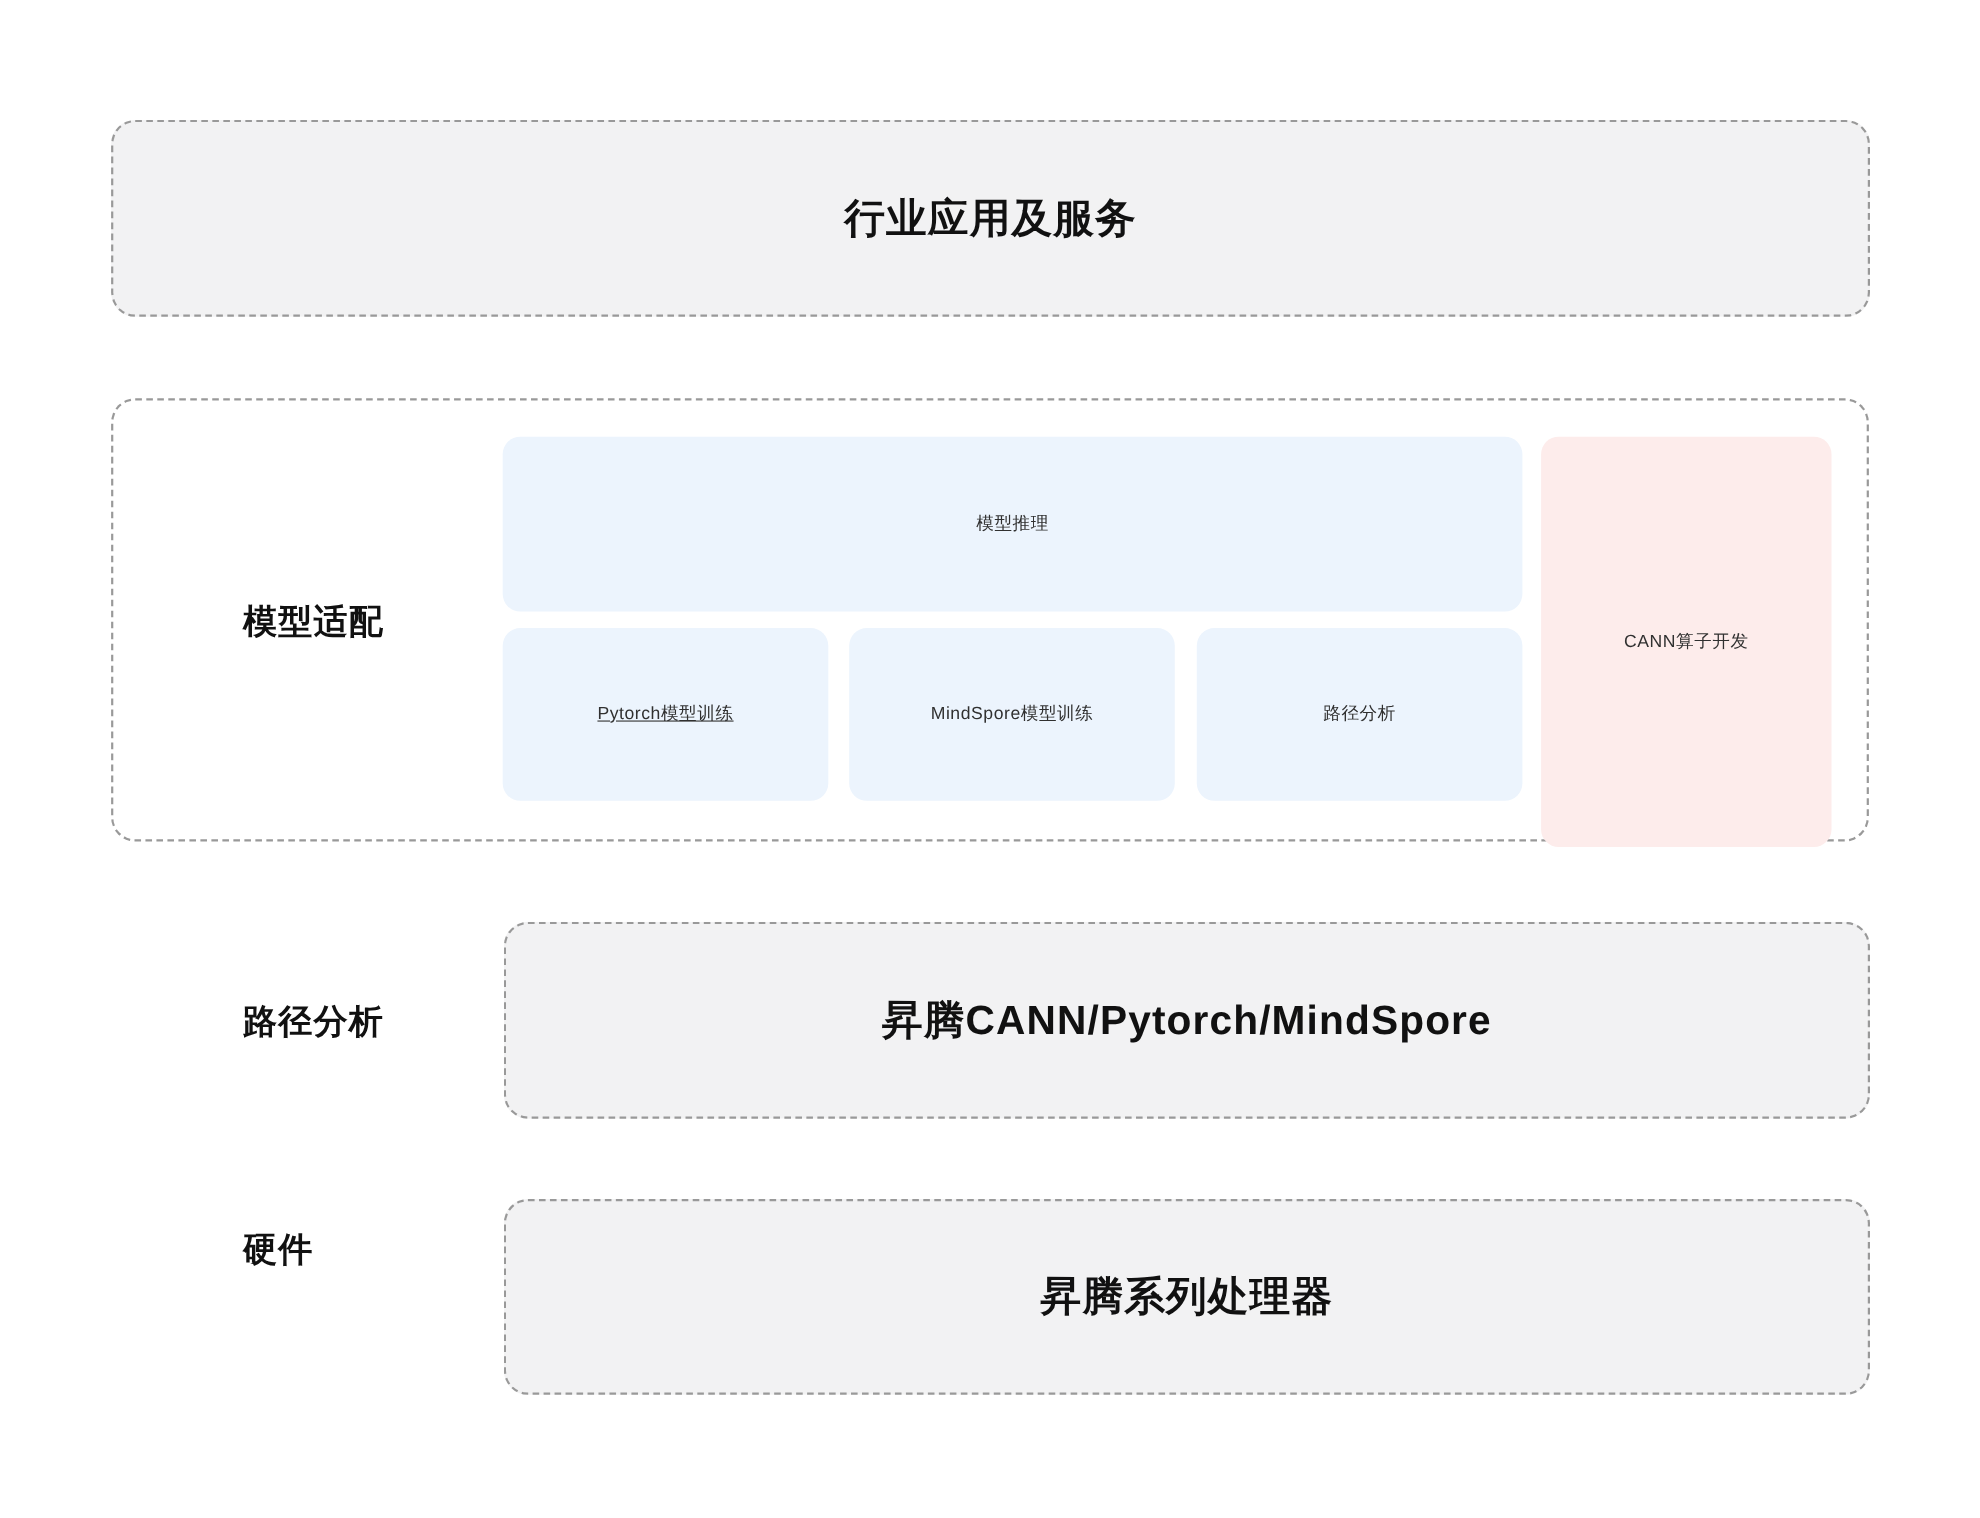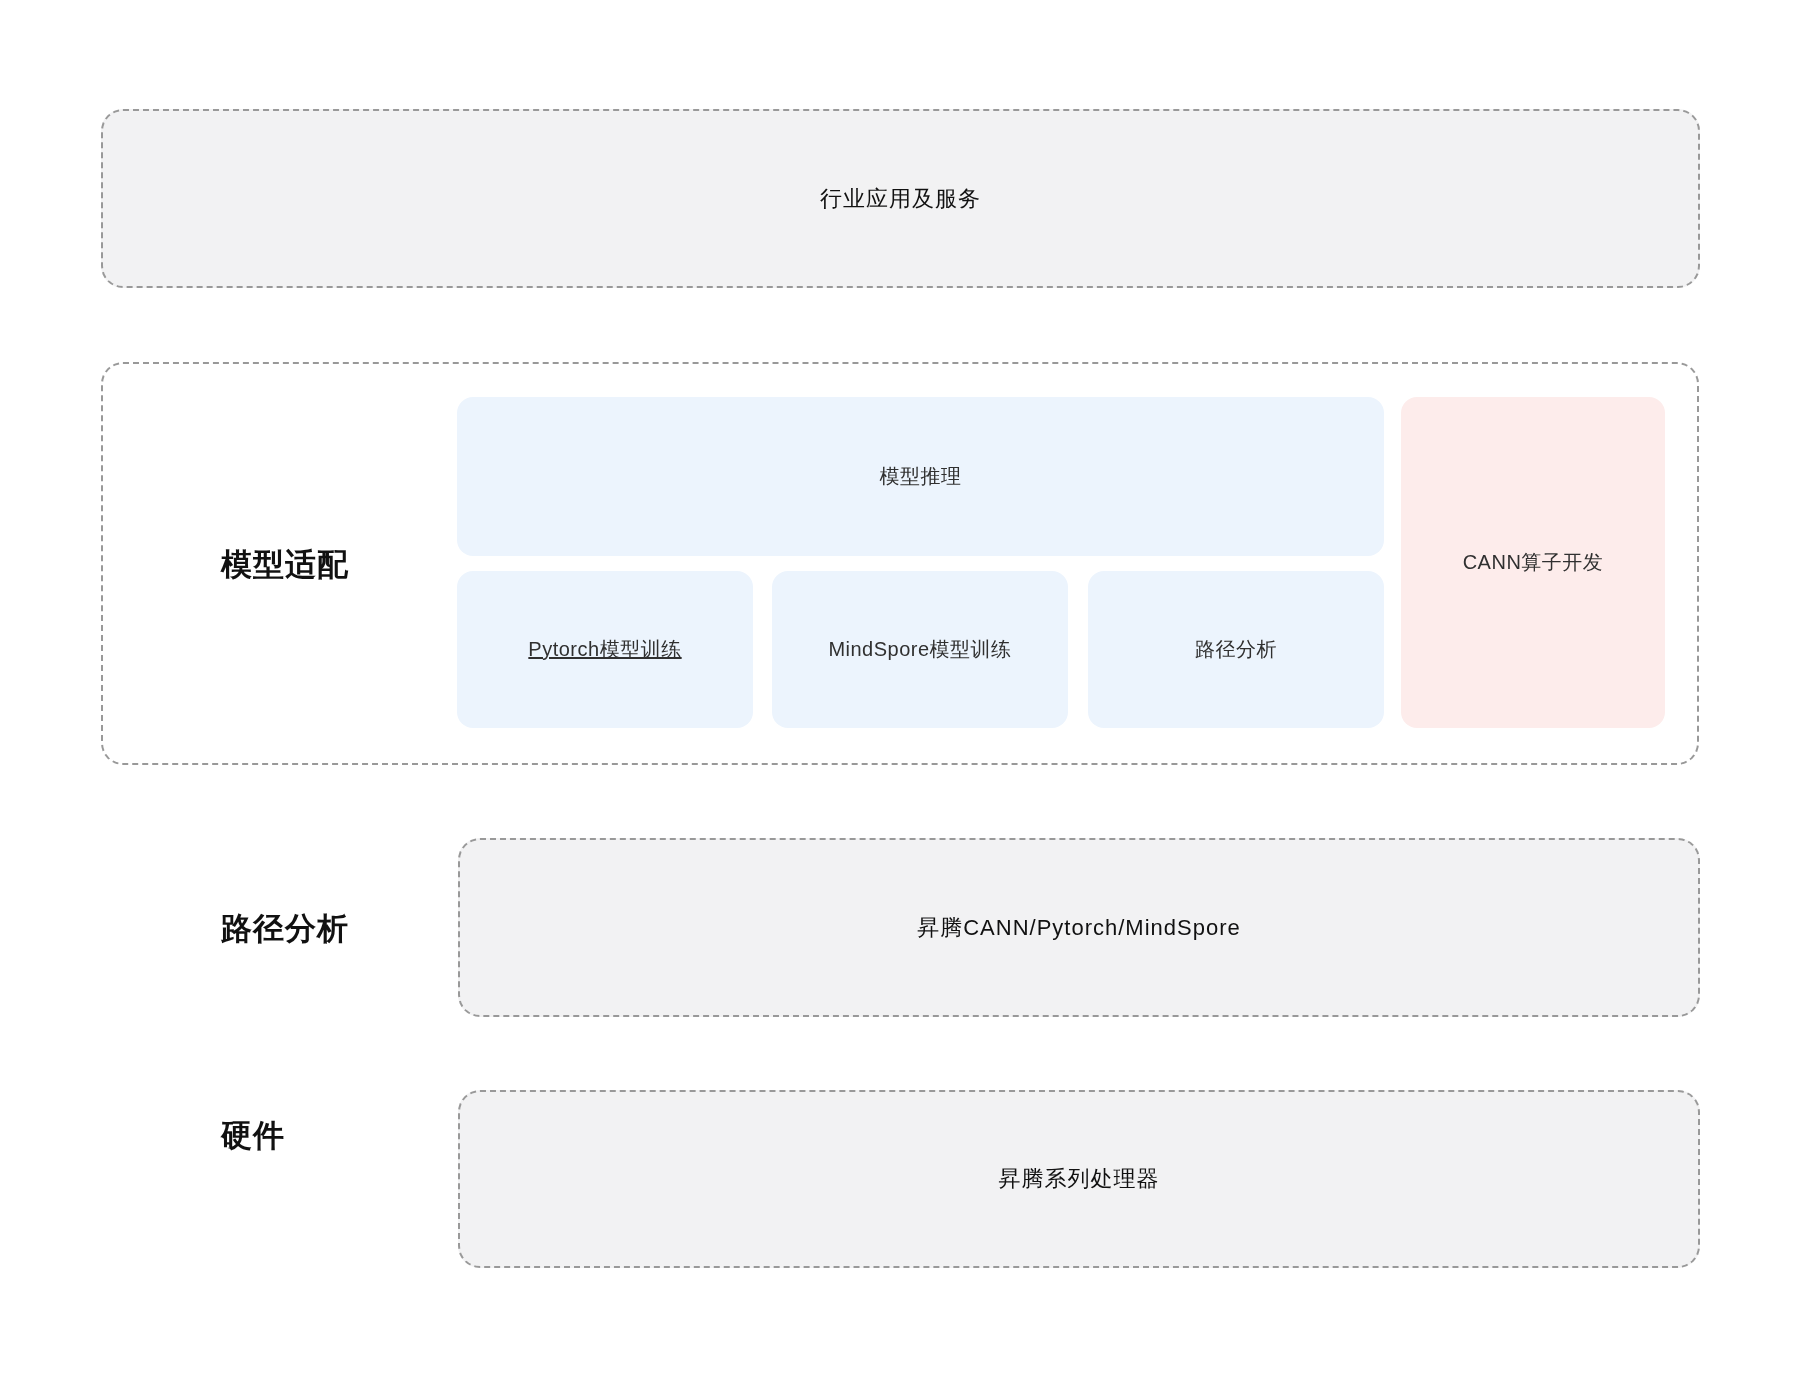--- a/index.html
+++ b/index.html
@@ -26,37 +26,37 @@
     border:2px dashed var(--dash-border);
     border-radius:22px;
     background:var(--gray-fill);
   }
   .dashed-box.transparent{background:transparent;}
 
   
   .box-title{
     position:absolute;left:0;top:0;width:100%;height:100%;
     display:flex;align-items:center;justify-content:center;
-    font-weight:normal;font-size:22px;color:var(--title-text);
+    font-weight:bold;font-size:37px;color:var(--title-text);
     letter-spacing:1px;
   }
 
   
   .side-label{
     position:absolute;
     transform:translateY(-50%);
     font-weight:bold;font-size:31px;color:var(--title-text);
     letter-spacing:1px;white-space:nowrap;margin-left:21px;
   }
 
   
   .inner-box{
     position:absolute;border-radius:16px;
     display:flex;align-items:center;justify-content:center;
-    font-size:20px;color:var(--label-text);
+    font-size:16px;color:var(--label-text);
     letter-spacing:0.5px;white-space:nowrap;
   }
   .inner-box.blue{background:var(--blue-fill);}
   .inner-box.pink{background:var(--pink-fill);}
 </style>
 </head>
 <body>
 
 <div class="canvas">
 
@@ -69,21 +69,21 @@
   <div class="side-label" style="left:200px;top:565px;">模型适配</div>
 
   <div class="inner-box blue" style="left:457px;top:397px;width:927px;height:159px;">模型推理</div>
 
   <div class="inner-box blue" style="left:457px;top:571px;width:296px;height:157px;text-decoration:underline;">Pytorch模型训练</div>
 
   <div class="inner-box blue" style="left:1088px;top:571px;width:296px;height:157px;">路径分析</div>
 
   <div class="inner-box blue" style="left:772px;top:571px;width:296px;height:157px;">MindSpore模型训练</div>
 
-  <div class="inner-box pink" style="left:1401px;top:397px;width:264px;height:331px;">CANN算子开发</div>
+  <div class="inner-box pink" style="left:1401px;top:397px;width:264px;height:373px;">CANN算子开发</div>
 
   <div class="side-label" style="left:200px;top:929px;">路径分析</div>
 
   <div class="dashed-box" style="left:458px;top:838px;width:1242px;height:179px;">
     <div class="box-title">昇腾CANN/Pytorch/MindSpore</div>
   </div>
 
   <div class="side-label" style="left:200px;top:1136px;">硬件</div>
 
   <div class="dashed-box" style="left:458px;top:1090px;width:1242px;height:178px;">

